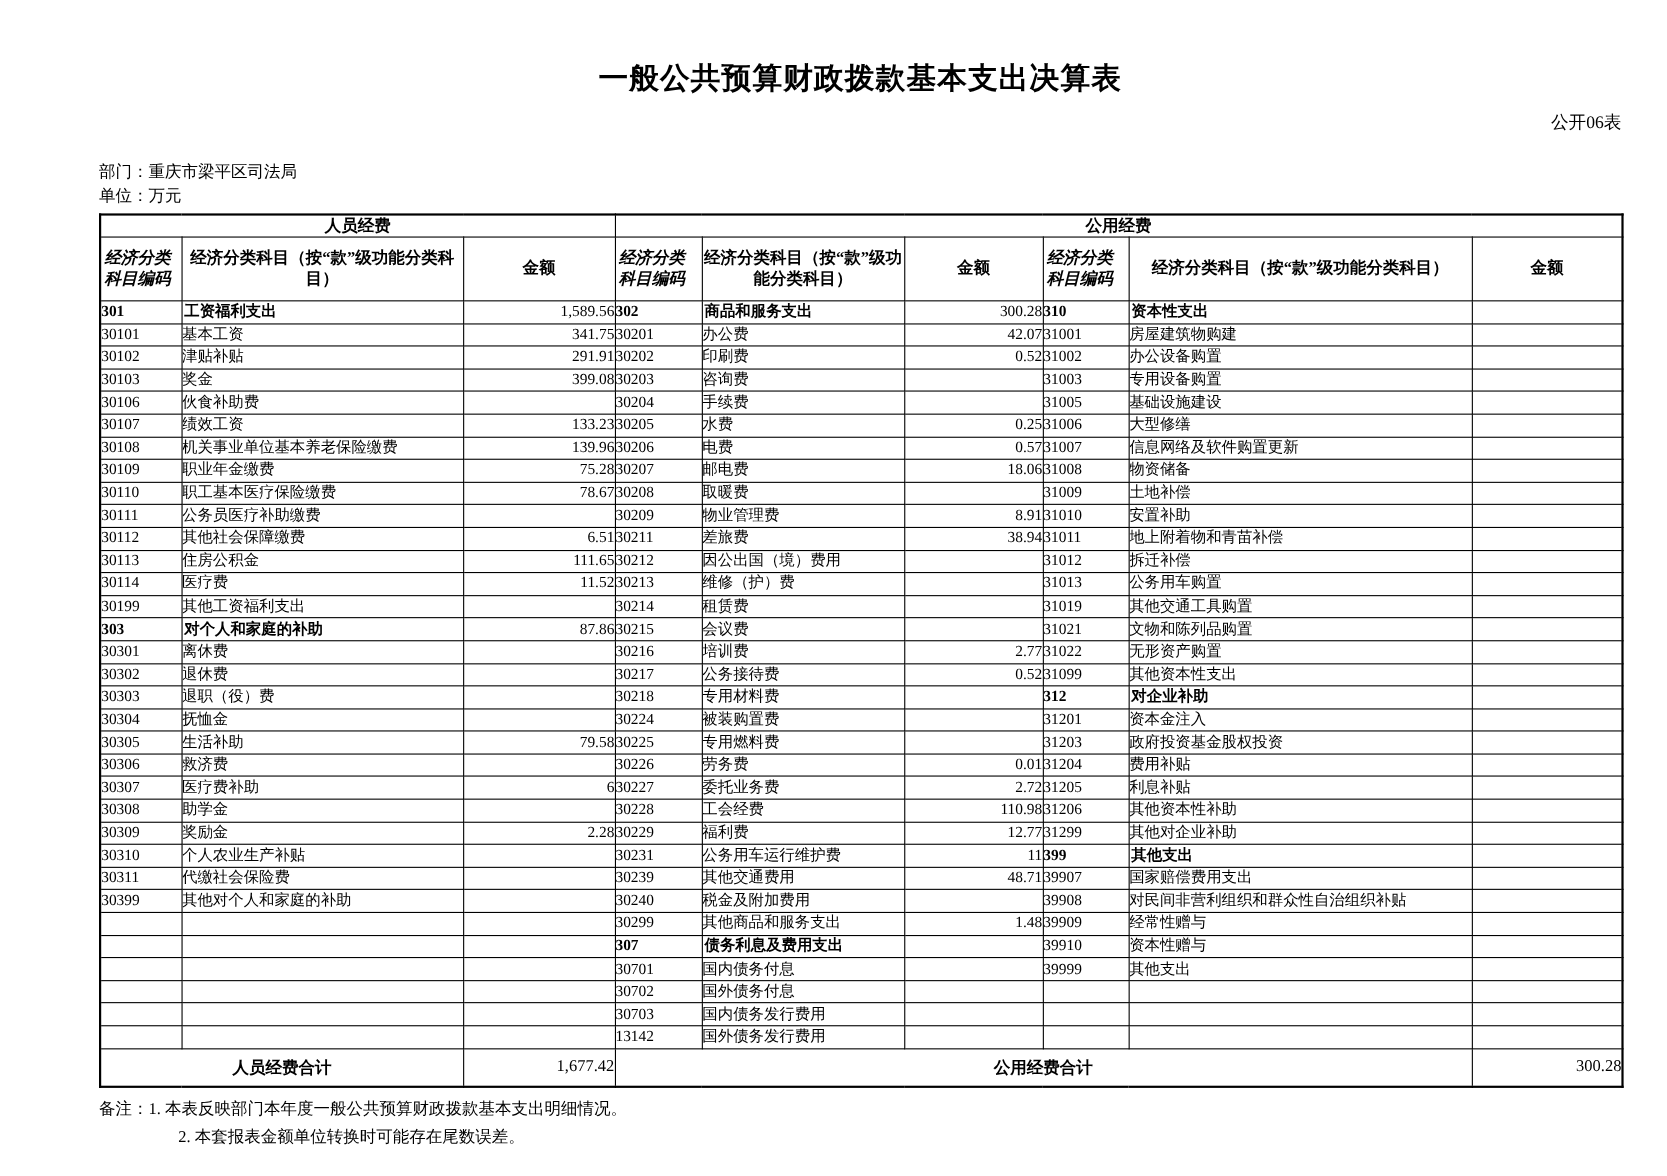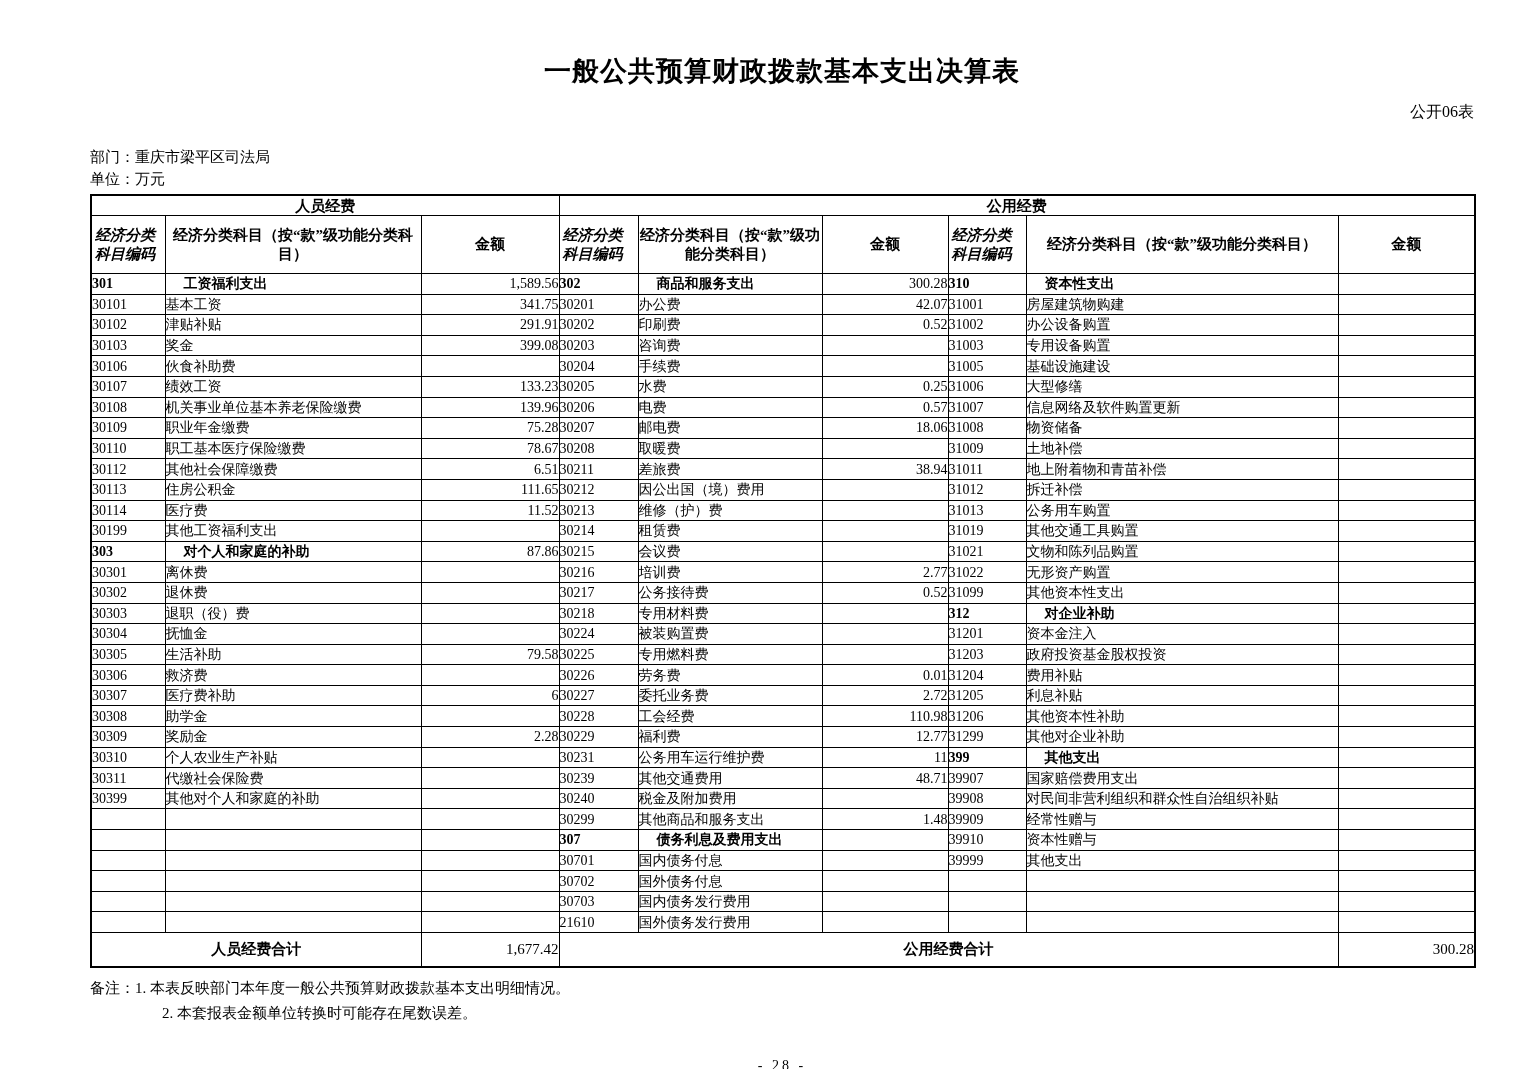--- a/index.html
+++ b/index.html
@@ -40,21 +40,21 @@
     word-break: break-all; padding: 0 5px;
   }
   .hdr.code-h { text-align: left; padding: 0 3px; font-style: italic; }
 
   tbody td {
     height: 19.6px; font-size: 14px; line-height: 19px; white-space: nowrap;
   }
   td.code { text-align: left; padding-left: 3px; }
   td.code.parent { font-weight: bold; }
   td.subject { text-align: left; padding-left: 30px; }
-  td.subject.parent { padding-left: 18px; font-weight: bold; }
+  td.subject.parent { padding-left: 2px; font-weight: bold; }
   td.amount { text-align: right; padding-right: 3px; }
 
   tfoot td { height: 33px; font-size: 15px; }
   .total-label { font-weight: bold; text-align: center; }
   .total-val { text-align: right; padding-right: 3px; }
 
   .notes { font-size: 15px; margin-top: 8px; line-height: 25px; }
   .note2 { margin-left: 72px; }
   .page-num { text-align: center; font-size: 14px; margin-top: 32px; letter-spacing: 3px; }
 </style>
@@ -195,20 +195,31 @@
           <td class="subject">职工基本医疗保险缴费</td>
           <td class="amount">78.67</td>
           <td class="code">30208</td>
           <td class="subject">取暖费</td>
           <td class="amount"></td>
           <td class="code">31009</td>
           <td class="subject">土地补偿</td>
           <td class="amount"></td>
         </tr>
         <tr>
+          <td class="code">30111</td>
+          <td class="subject">公务员医疗补助缴费</td>
+          <td class="amount"></td>
+          <td class="code">30209</td>
+          <td class="subject">物业管理费</td>
+          <td class="amount">8.91</td>
+          <td class="code">31010</td>
+          <td class="subject">安置补助</td>
+          <td class="amount"></td>
+        </tr>
+        <tr>
           <td class="code">30112</td>
           <td class="subject">其他社会保障缴费</td>
           <td class="amount">6.51</td>
           <td class="code">30211</td>
           <td class="subject">差旅费</td>
           <td class="amount">38.94</td>
           <td class="code">31011</td>
           <td class="subject">地上附着物和青苗补偿</td>
           <td class="amount"></td>
         </tr>
@@ -440,21 +451,21 @@
           <td class="subject">国内债务发行费用</td>
           <td class="amount"></td>
           <td class="code"></td>
           <td class="subject"></td>
           <td class="amount"></td>
         </tr>
         <tr>
           <td class="code"></td>
           <td class="subject"></td>
           <td class="amount"></td>
-          <td class="code">21610</td>
+          <td class="code">13142</td>
           <td class="subject">国外债务发行费用</td>
           <td class="amount"></td>
           <td class="code"></td>
           <td class="subject"></td>
           <td class="amount"></td>
         </tr>
       </tbody>
     <tfoot>
       <tr>
         <td class="total-label" colspan="2">人员经费合计</td>

